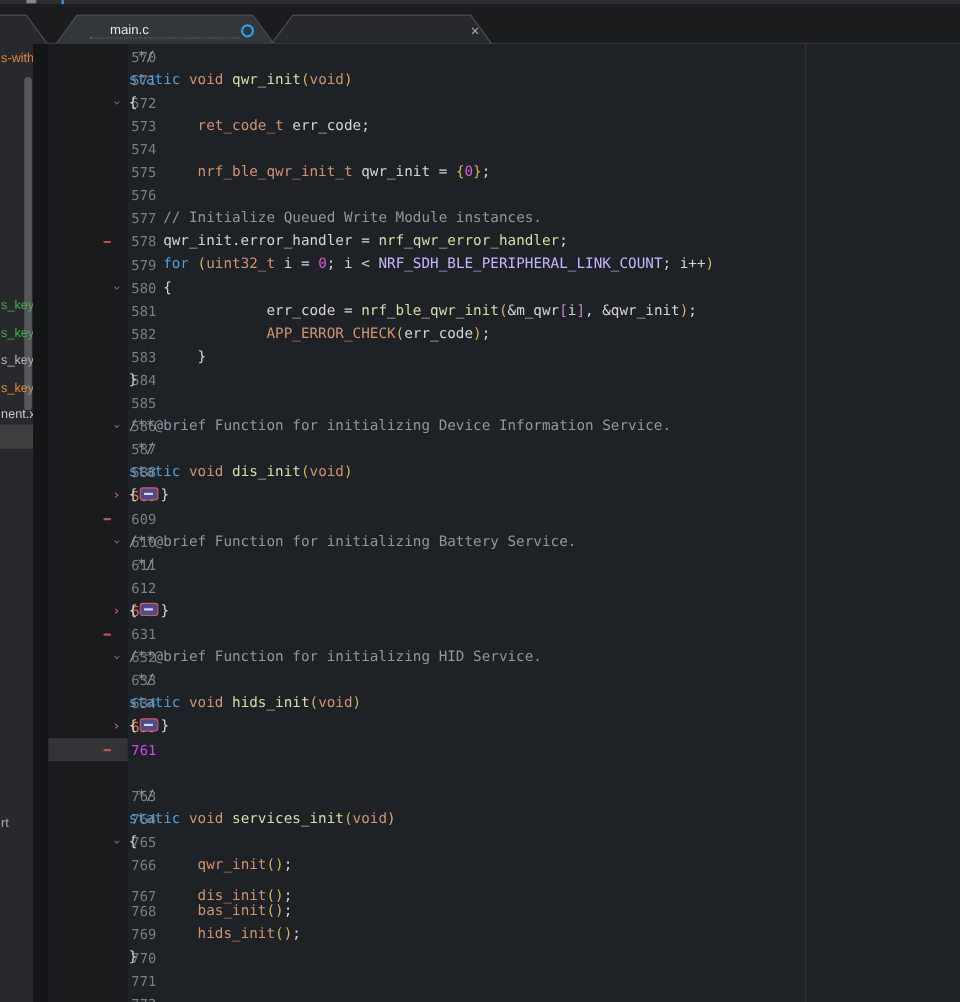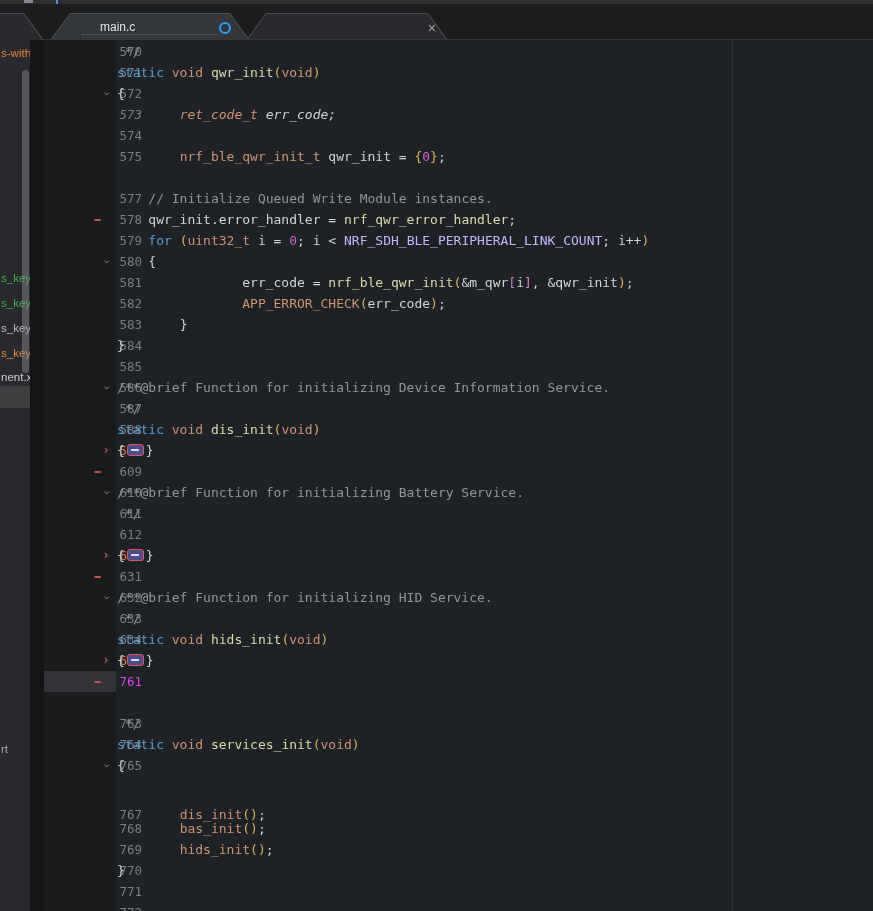--- a/index.html
+++ b/index.html
@@ -130,37 +130,43 @@
         </div>
         <div class="codeln"><span class="tk-kw">static</span><span class="tk-pl"> </span><span class="tk-ty">void</span><span class="tk-pl"> </span><span class="tk-fn">qwr_init</span><span class="tk-br">(</span><span class="tk-ty">void</span><span class="tk-br">)</span></div>
       </div>
       <div class="crow" style="top: 83px;">
         <div class="gcell">
           <div class="lnum">572</div>
         </div>
         <div class="chev open">›</div>
         <div class="codeln"><span class="tk-cb">{</span></div>
       </div>
-      <div class="crow" style="top: 104px; font-style: italic;">
+      <div class="crow" style="top: 104px;">
         <div class="gcell">
           <div class="lnum">573</div>
         </div>
         <div class="codeln"><span class="tk-pl">        </span><span class="tk-ty">ret_code_t</span><span class="tk-pl"> err_code;</span></div>
       </div>
       <div class="crow" style="top: 125px;">
         <div class="gcell">
           <div class="lnum">574</div>
         </div>
         <div class="codeln"></div>
       </div>
       <div class="crow" style="top: 146px;">
         <div class="gcell">
           <div class="lnum">575</div>
         </div>
         <div class="codeln"><span class="tk-pl">        </span><span class="tk-ty">nrf_ble_qwr_init_t</span><span class="tk-pl"> qwr_init = </span><span class="tk-br">{</span><span class="tk-nu">0</span><span class="tk-br">}</span><span class="tk-pl">;</span></div>
+      </div>
+      <div class="crow" style="top: 167px;">
+        <div class="gcell">
+          <div class="lnum">576</div>
+        </div>
+        <div class="codeln"></div>
       </div>
       <div class="crow" style="top: 188px;">
         <div class="gcell">
           <div class="lnum">577</div>
         </div>
         <div class="codeln"><span class="tk-pl">    </span><span class="tk-cm">// Initialize Queued Write Module instances.</span></div>
       </div>
       <div class="crow" style="top: 209px;">
         <div class="gcell">
           <div class="dash"></div>
@@ -321,20 +327,26 @@
         </div>
         <div class="codeln"><span class="tk-kw">static</span><span class="tk-pl"> </span><span class="tk-ty">void</span><span class="tk-pl"> </span><span class="tk-fn">services_init</span><span class="tk-br">(</span><span class="tk-ty">void</span><span class="tk-br">)</span></div>
       </div>
       <div class="crow" style="top: 755px;">
         <div class="gcell">
           <div class="lnum">765</div>
         </div>
         <div class="chev open">›</div>
         <div class="codeln"><span class="tk-cb">{</span></div>
       </div>
+      <div class="crow" style="top: 776px;">
+        <div class="gcell">
+          <div class="lnum">766</div>
+        </div>
+        <div class="codeln"><span class="tk-pl">        </span><span class="tk-ty">qwr_init</span><span class="tk-br">()</span><span class="tk-pl">;</span></div>
+      </div>
       <div class="crow" style="top: 804px;">
         <div class="gcell">
           <div class="lnum">767</div>
         </div>
         <div class="codeln"><span class="tk-pl">        </span><span class="tk-ty">dis_init</span><span class="tk-br">()</span><span class="tk-pl">;</span></div>
       </div>
       <div class="crow" style="top: 818px;">
         <div class="gcell">
           <div class="lnum">768</div>
         </div>

